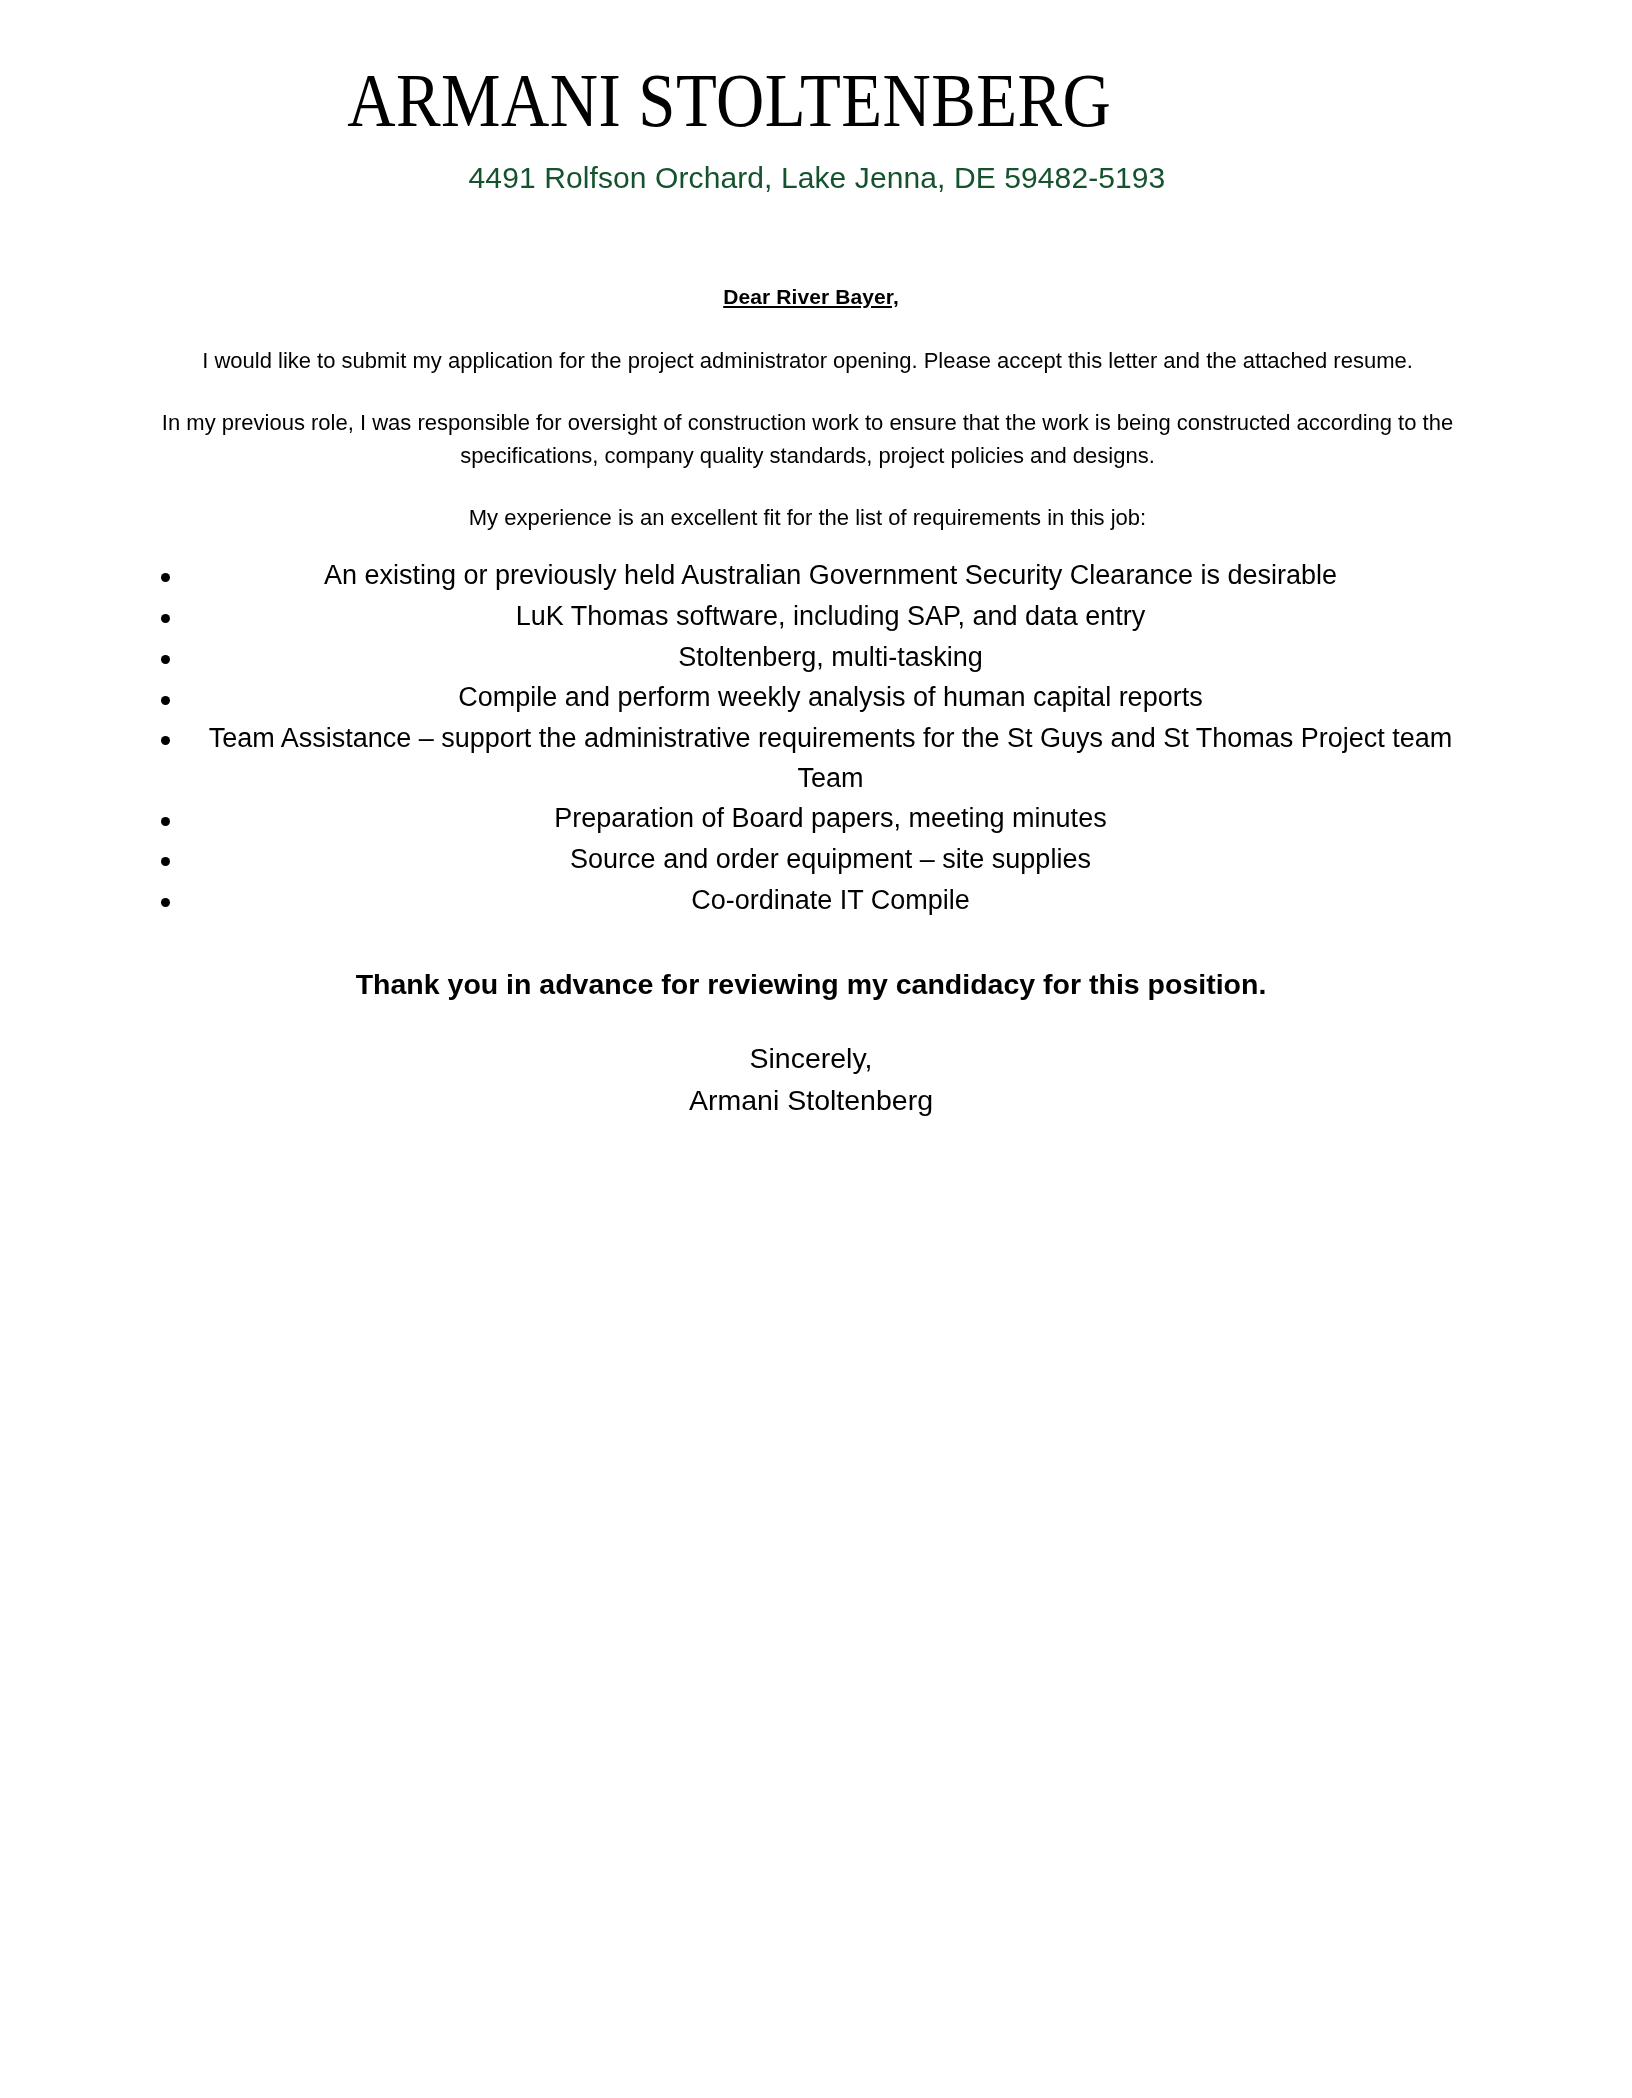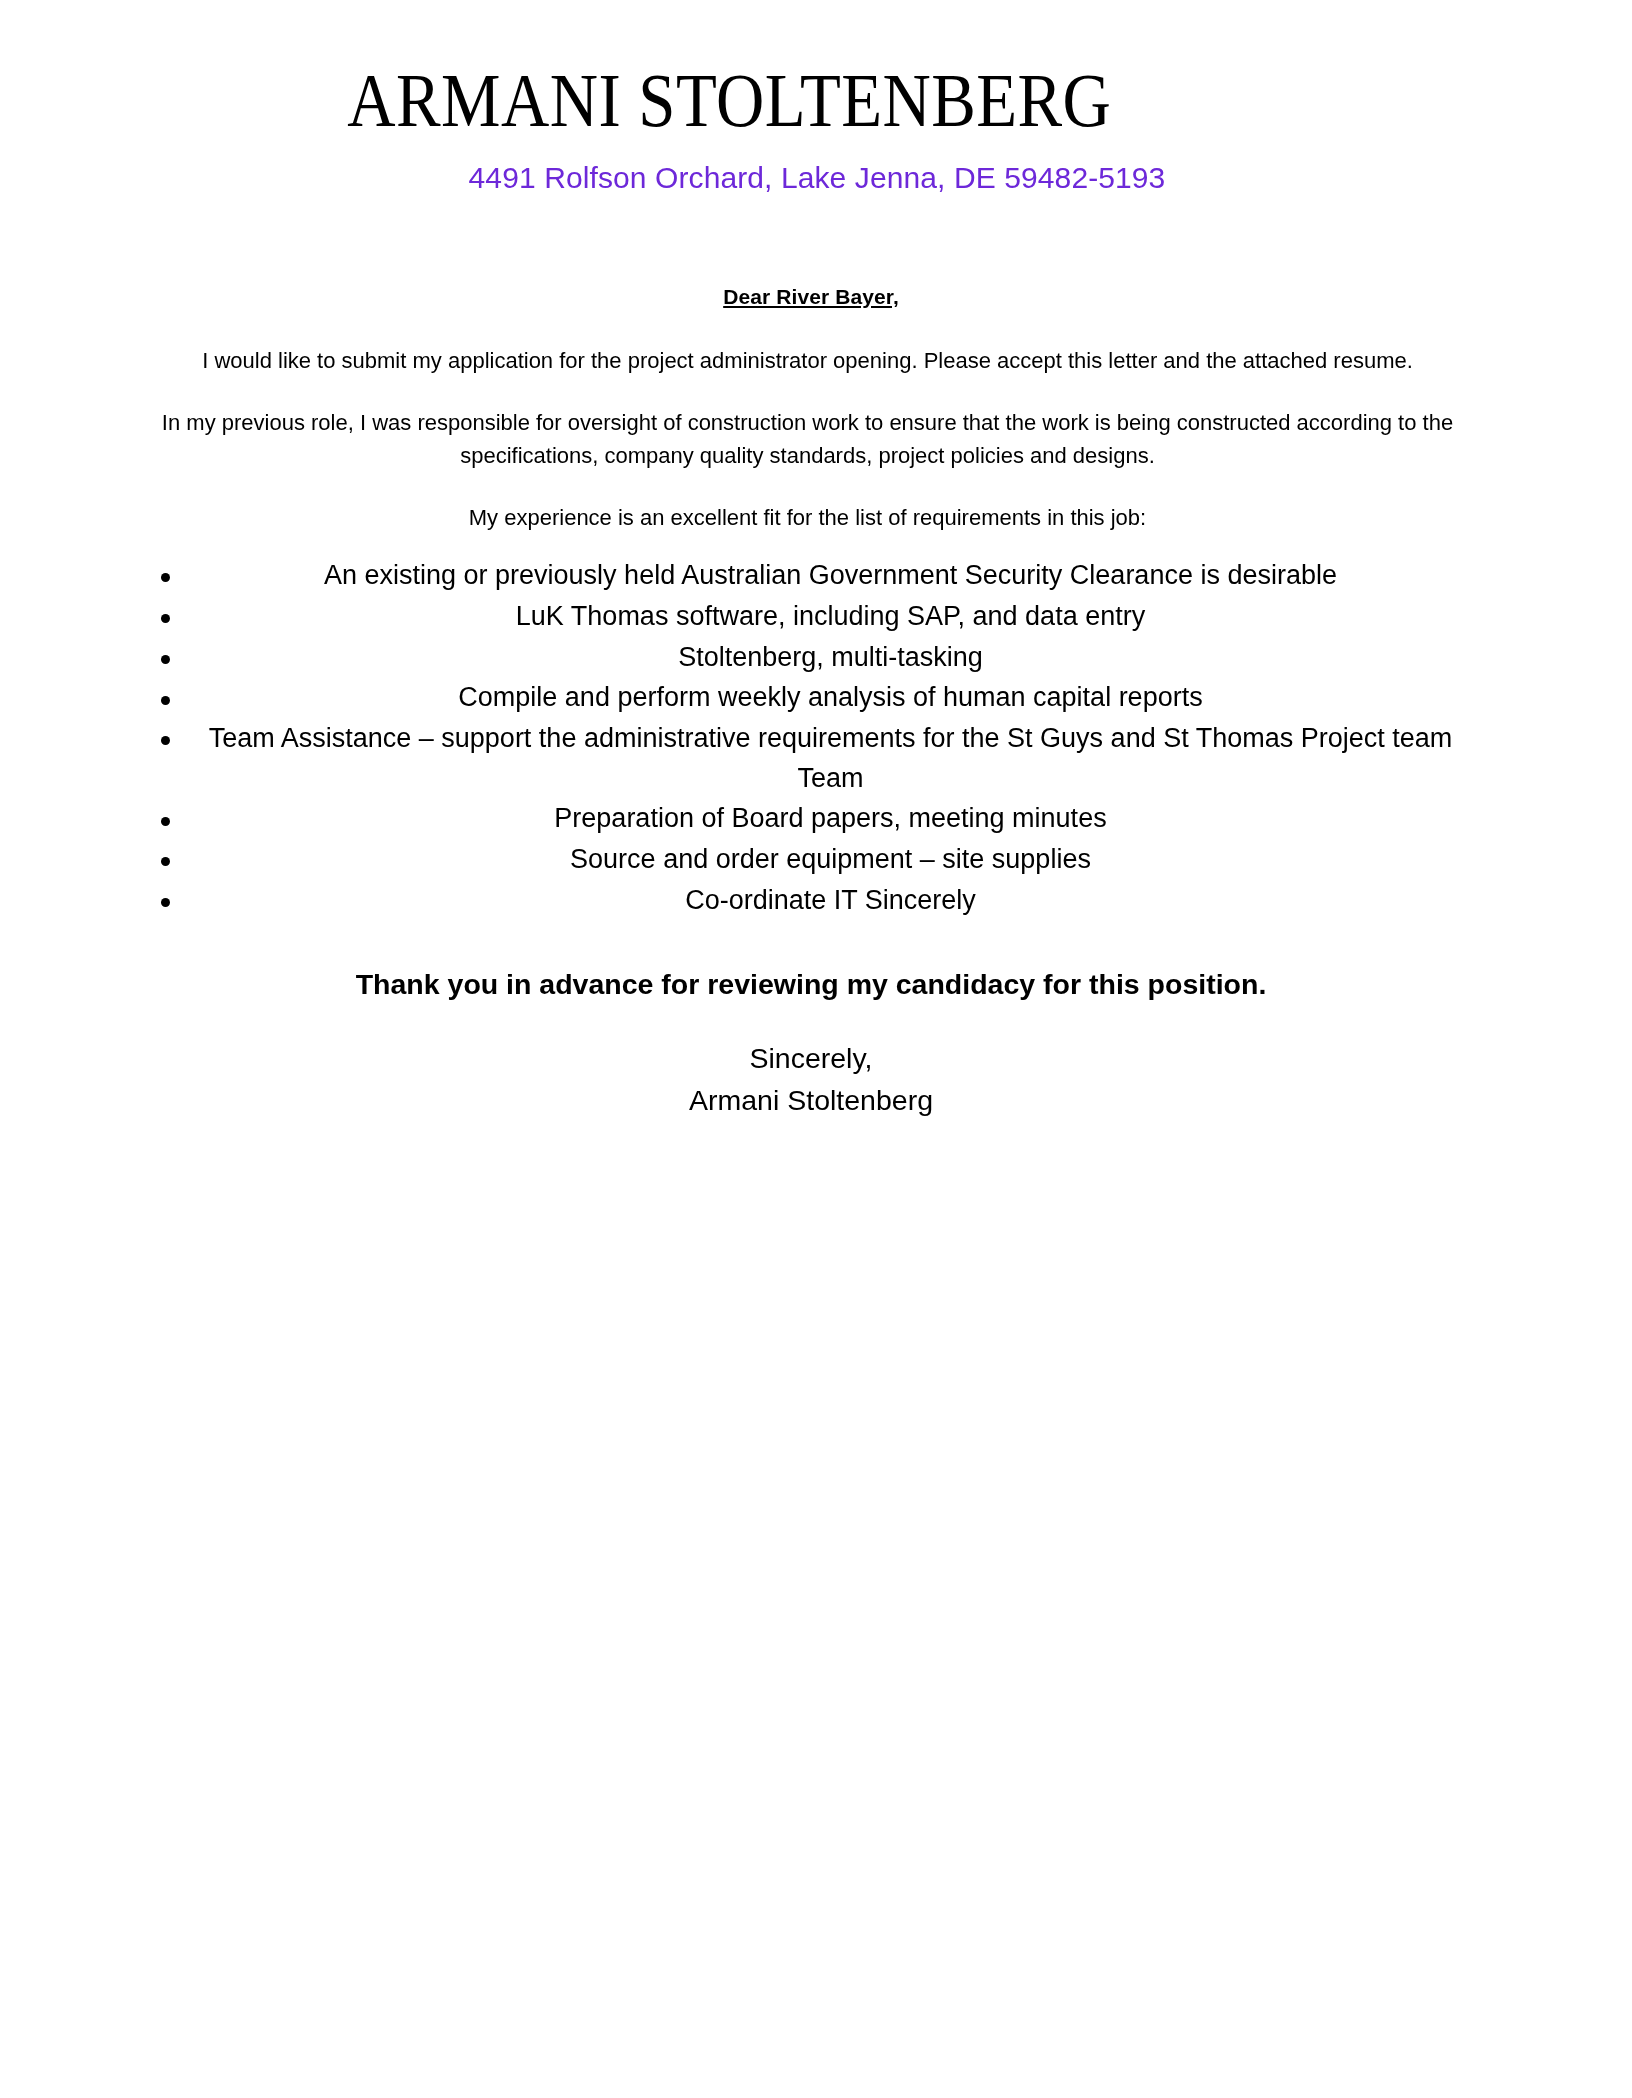--- a/index.html
+++ b/index.html
@@ -47,21 +47,21 @@
     transform-origin: left center;
     white-space: nowrap;
     margin: 0;
     color: #000000;
   }
   .address-line {
     font-size: 30px;
     line-height: 1.35;
     margin: 18px 0 0 12px;
     letter-spacing: 0.1px;
-    color: #6d28d9;
+    color: #14532d;
   }
 
   
   .letter-body {
     margin-top: 84px;
     font-size: 28.5px;
     line-height: 1.47;
   }
 
   .salutation {
@@ -167,21 +167,21 @@
         <li>
           <span class="bullet-dot"></span>
           <span>Preparation of Board papers, meeting minutes</span>
         </li>
         <li>
           <span class="bullet-dot"></span>
           <span>Source and order equipment – site supplies</span>
         </li>
         <li>
           <span class="bullet-dot"></span>
-          <span>Co-ordinate IT Sincerely</span>
+          <span>Co-ordinate IT Compile</span>
         </li>
       </ul>
 
       <p class="closing-bold">Thank you in advance for reviewing my candidacy for this position.</p>
 
       <div class="signoff">
         <span class="sig-line">Sincerely,</span>
         <span class="sig-line">Armani Stoltenberg</span>
       </div>
 

